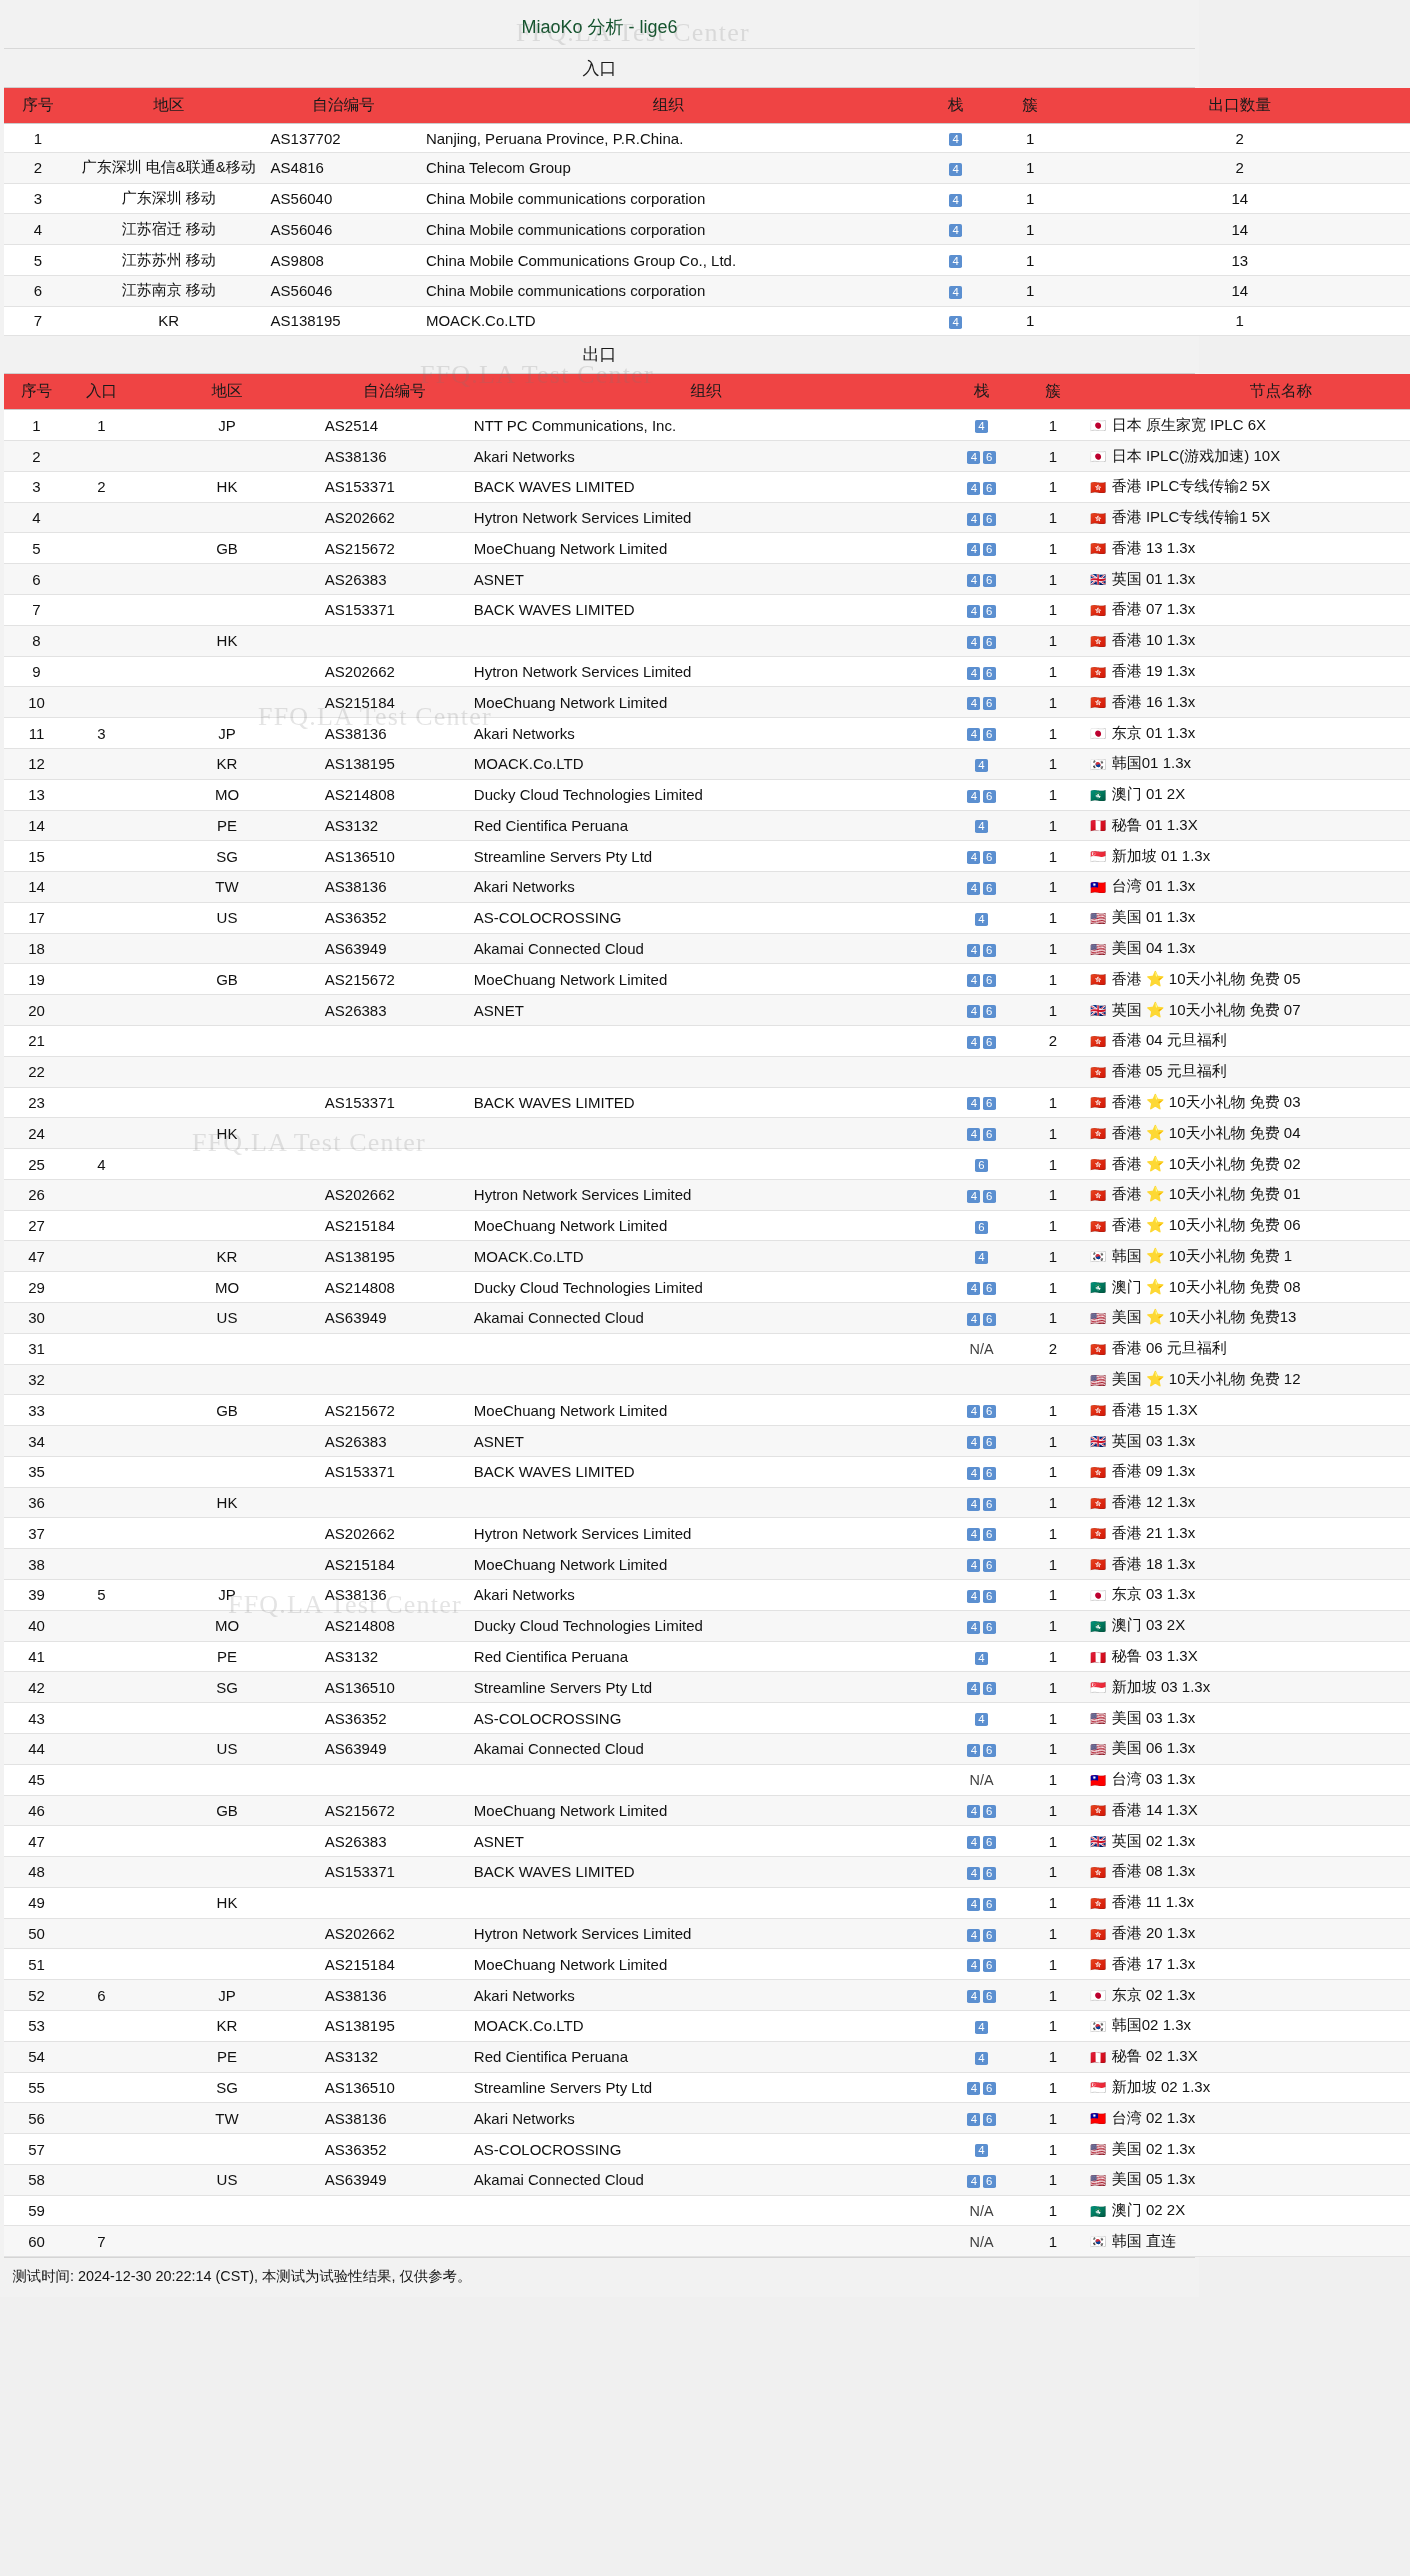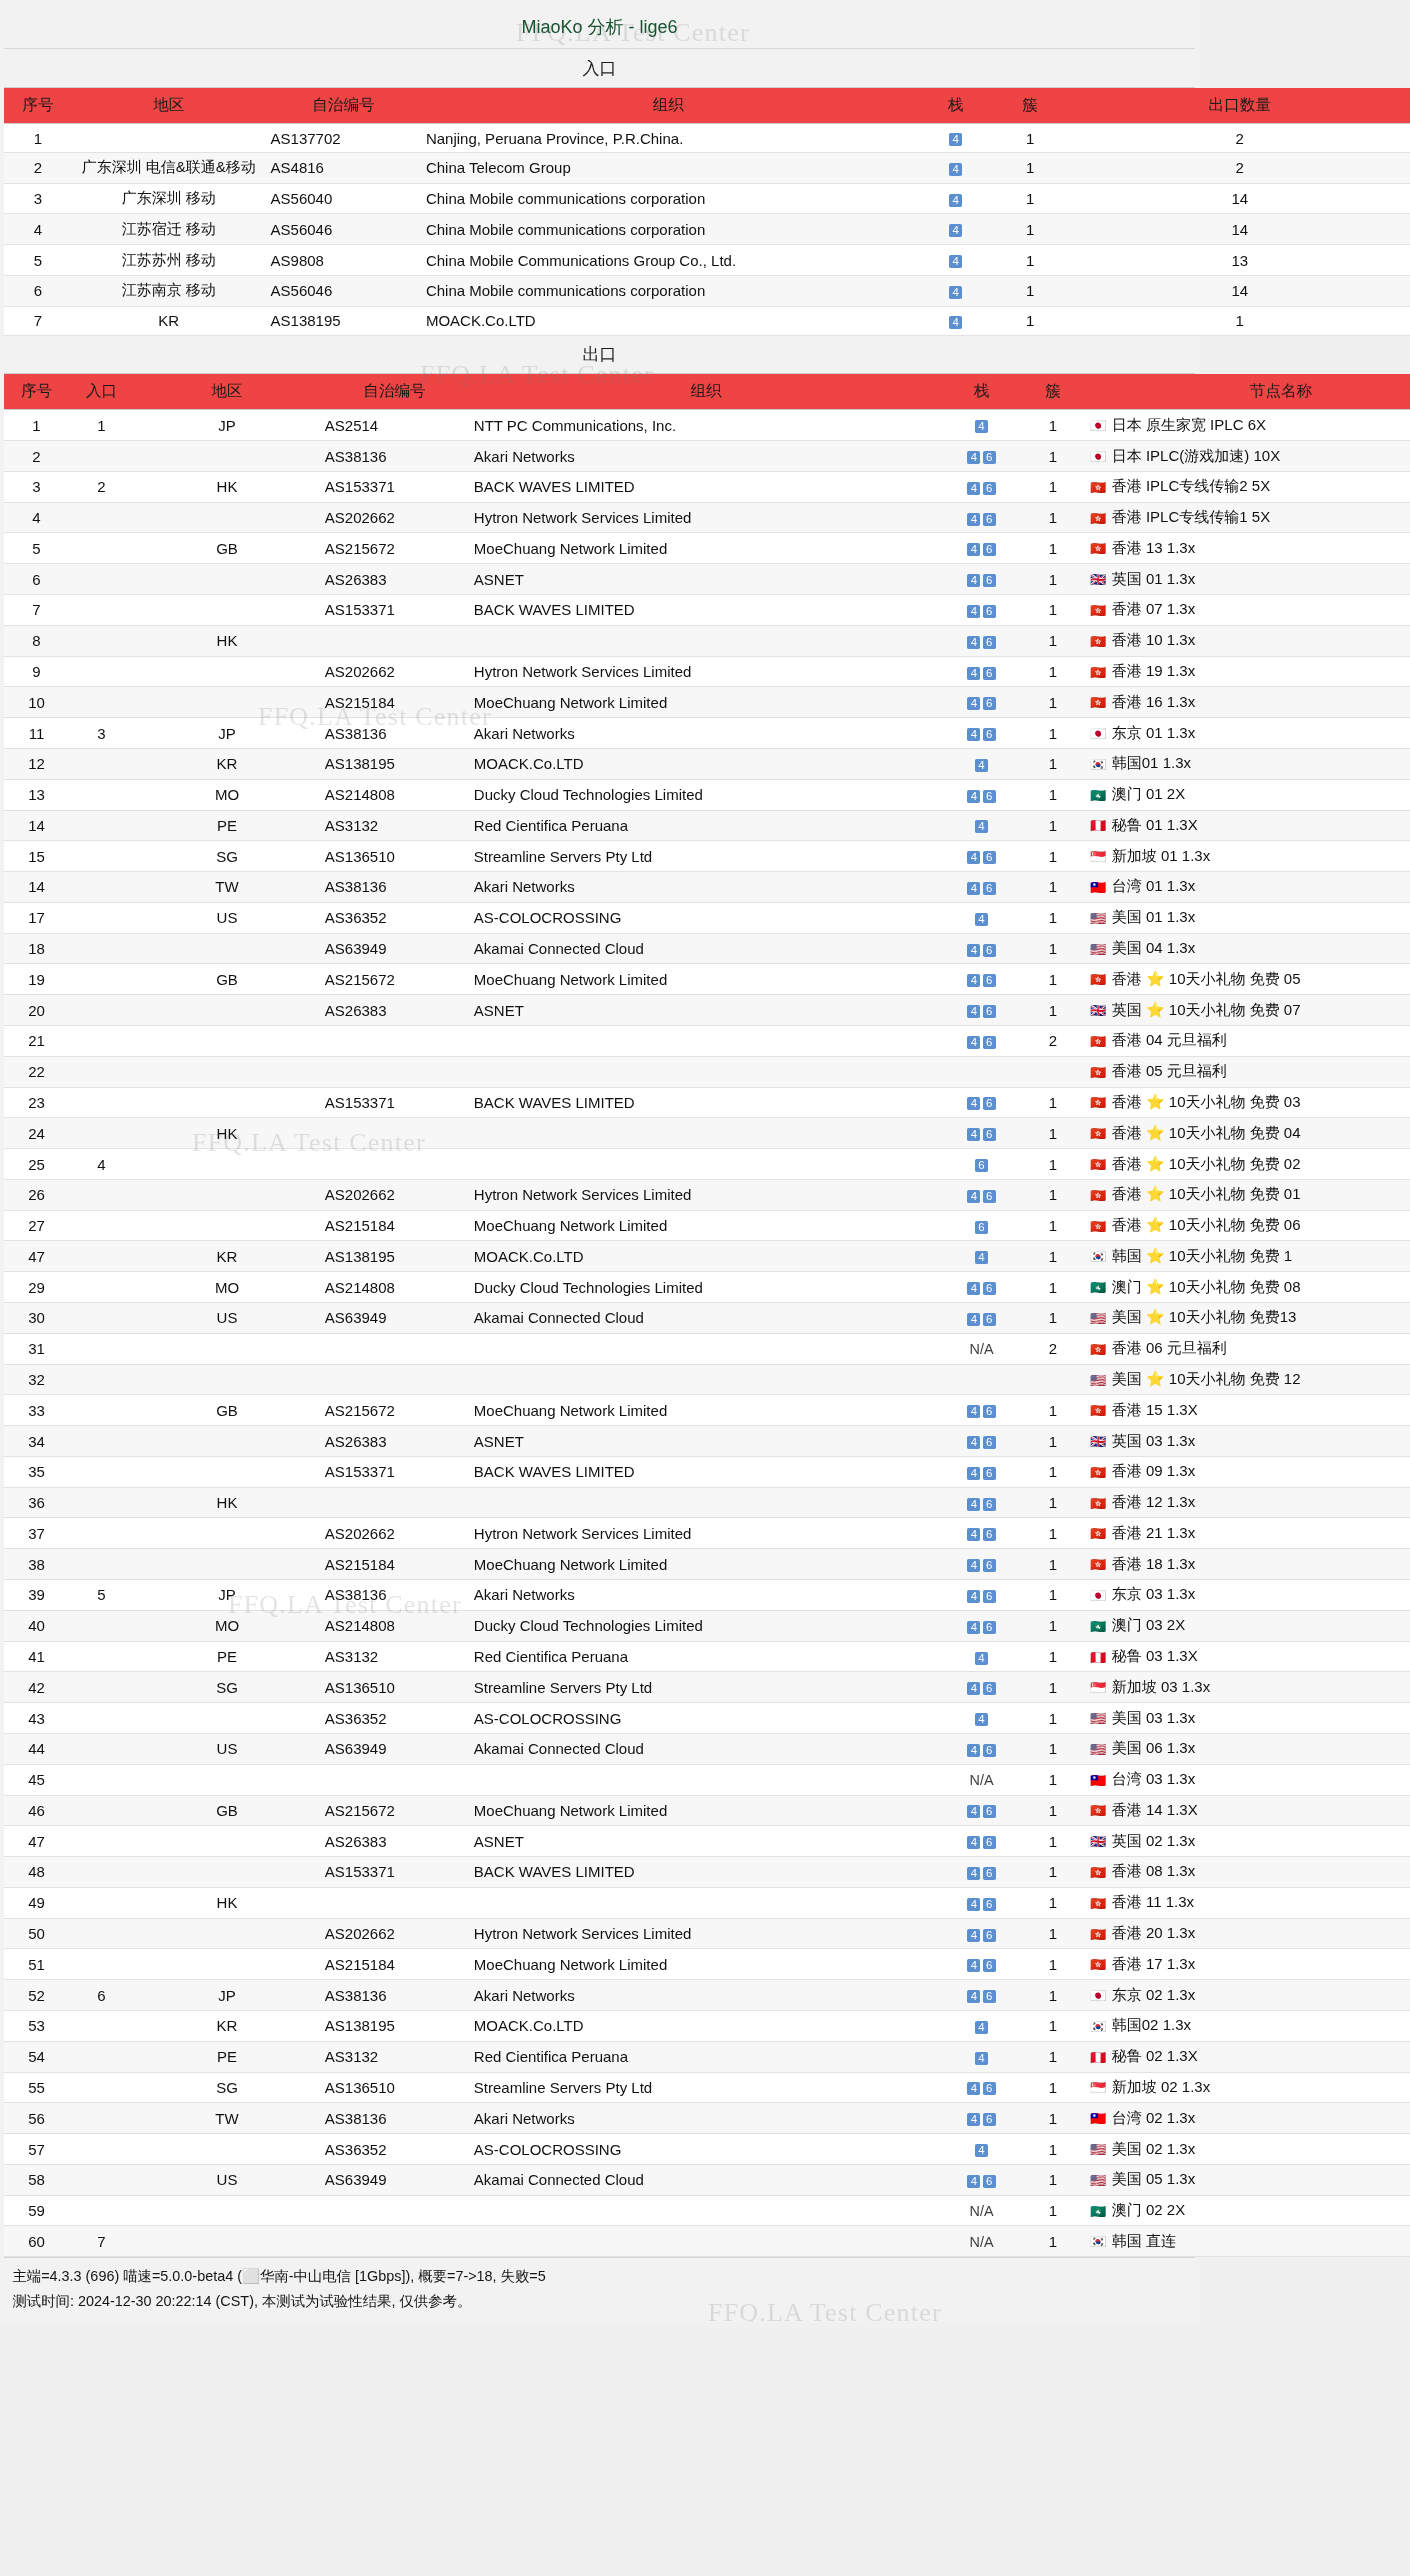--- a/index.html
+++ b/index.html
@@ -833,17 +833,16 @@
           <td class="l"></td>
           <td class="l"></td>
           <td class="c"><span class="na">N/A</span></td>
           <td class="c">1</td>
           <td class="l nodename"><span class="flag">🇰🇷</span>韩国 直连</td>
         </tr>
       </tbody>
   </table>
 
   <div class="footer">
-    <div>主端=4.3.3 (696) 喵速=5.0.0-beta4 (⬜华南-中山电信 [1Gbps]), 概要=7-&gt;18, 失败=5</div>
     <div>测试时间:  2024-12-30 20:22:14 (CST),  本测试为试验性结果,  仅供参考。</div>
   </div>
 </div>
 
 
 </body></html>

